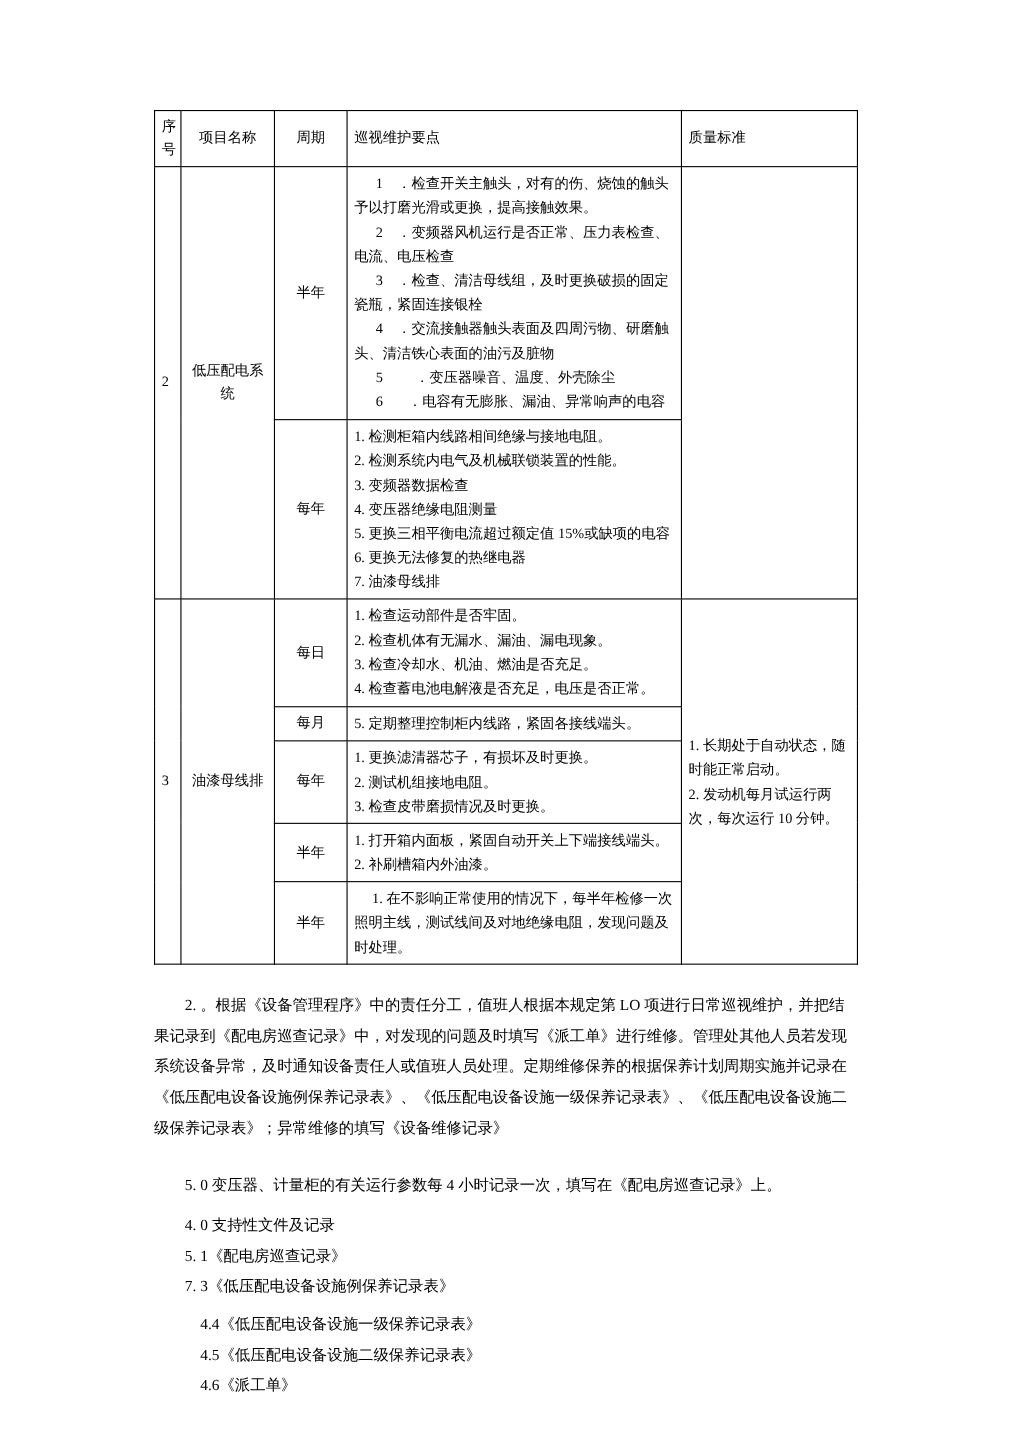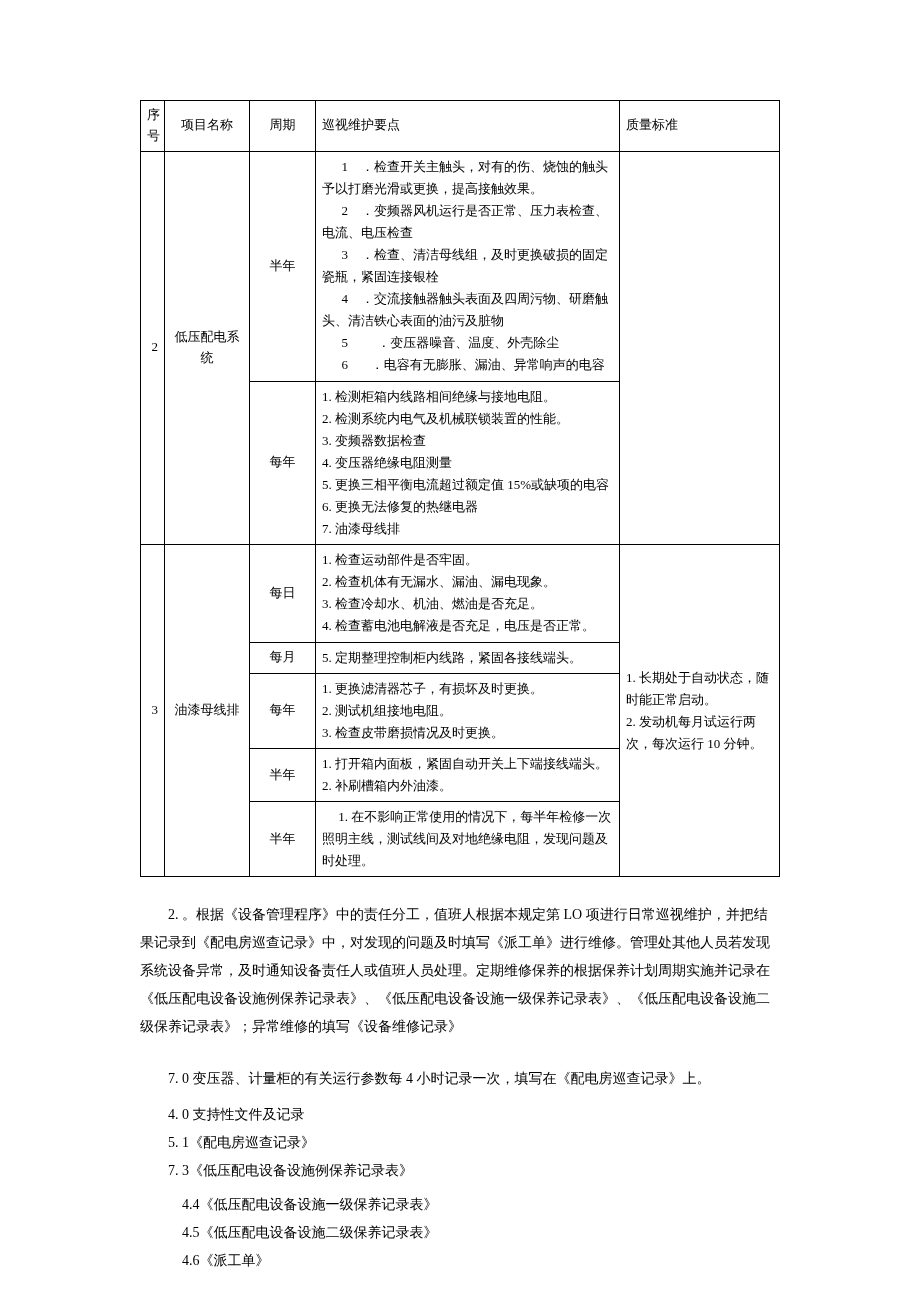--- a/index.html
+++ b/index.html
@@ -16,21 +16,21 @@
       width: 100%;
       table-layout: fixed;
     }
     th, td {
       border: 1px solid #000;
       padding: 4px 6px;
       vertical-align: middle;
       font-size: 13px;
     }
     th { font-weight: normal; text-align: center; }
-    .col-seq { width: 24px; text-align: right; margin-top: 12px; }
+    .col-seq { width: 24px; text-align: left; margin-top: 12px; }
     .col-name { width: 85px; text-align: center; }
     .col-period { width: 66px; text-align: center; }
     .col-points { text-align: left; }
     .col-std { width: 160px; text-align: left; }
     .points-inner { white-space: pre-wrap; line-height: 1.7; }
     .std-inner { white-space: pre-wrap; line-height: 1.7; }
     .paragraphs { margin-top: 16px; }
     .para {
       margin-bottom: 8px;
       line-height: 2;
@@ -133,21 +133,21 @@
       <td class="col-period">半年</td>
       <td class="col-points">
           <div class="points-inner">     1. 在不影响正常使用的情况下，每半年检修一次照明主线，测试线间及对地绝缘电阻，发现问题及时处理。</div>
         </td>
     </tr>
   </tbody>
 </table>
 
 <div class="paragraphs">
   <div class="para flow-para">2.     。根据《设备管理程序》中的责任分工，值班人根据本规定第 LO 项进行日常巡视维护，并把结果记录到《配电房巡查记录》中，对发现的问题及时填写《派工单》进行维修。管理处其他人员若发现系统设备异常，及时通知设备责任人或值班人员处理。定期维修保养的根据保养计划周期实施并记录在《低压配电设备设施例保养记录表》、《低压配电设备设施一级保养记录表》、《低压配电设备设施二级保养记录表》；异常维修的填写《设备维修记录》</div>
-  <div class="para flow-para">7.     0 变压器、计量柜的有关运行参数每 4 小时记录一次，填写在《配电房巡查记录》上。</div>
+  <div class="para flow-para">5.     0 变压器、计量柜的有关运行参数每 4 小时记录一次，填写在《配电房巡查记录》上。</div>
   <ul class="num-list">
     <li>4.     0 支持性文件及记录</li>
     <li>5.     1《配电房巡查记录》</li>
     <li>7.     3《低压配电设备设施例保养记录表》</li>
   </ul>
   <div class="indent-item">4.4《低压配电设备设施一级保养记录表》</div>
   <div class="indent-item">4.5《低压配电设备设施二级保养记录表》</div>
   <div class="indent-item">4.6《派工单》</div>
 
 </div>

